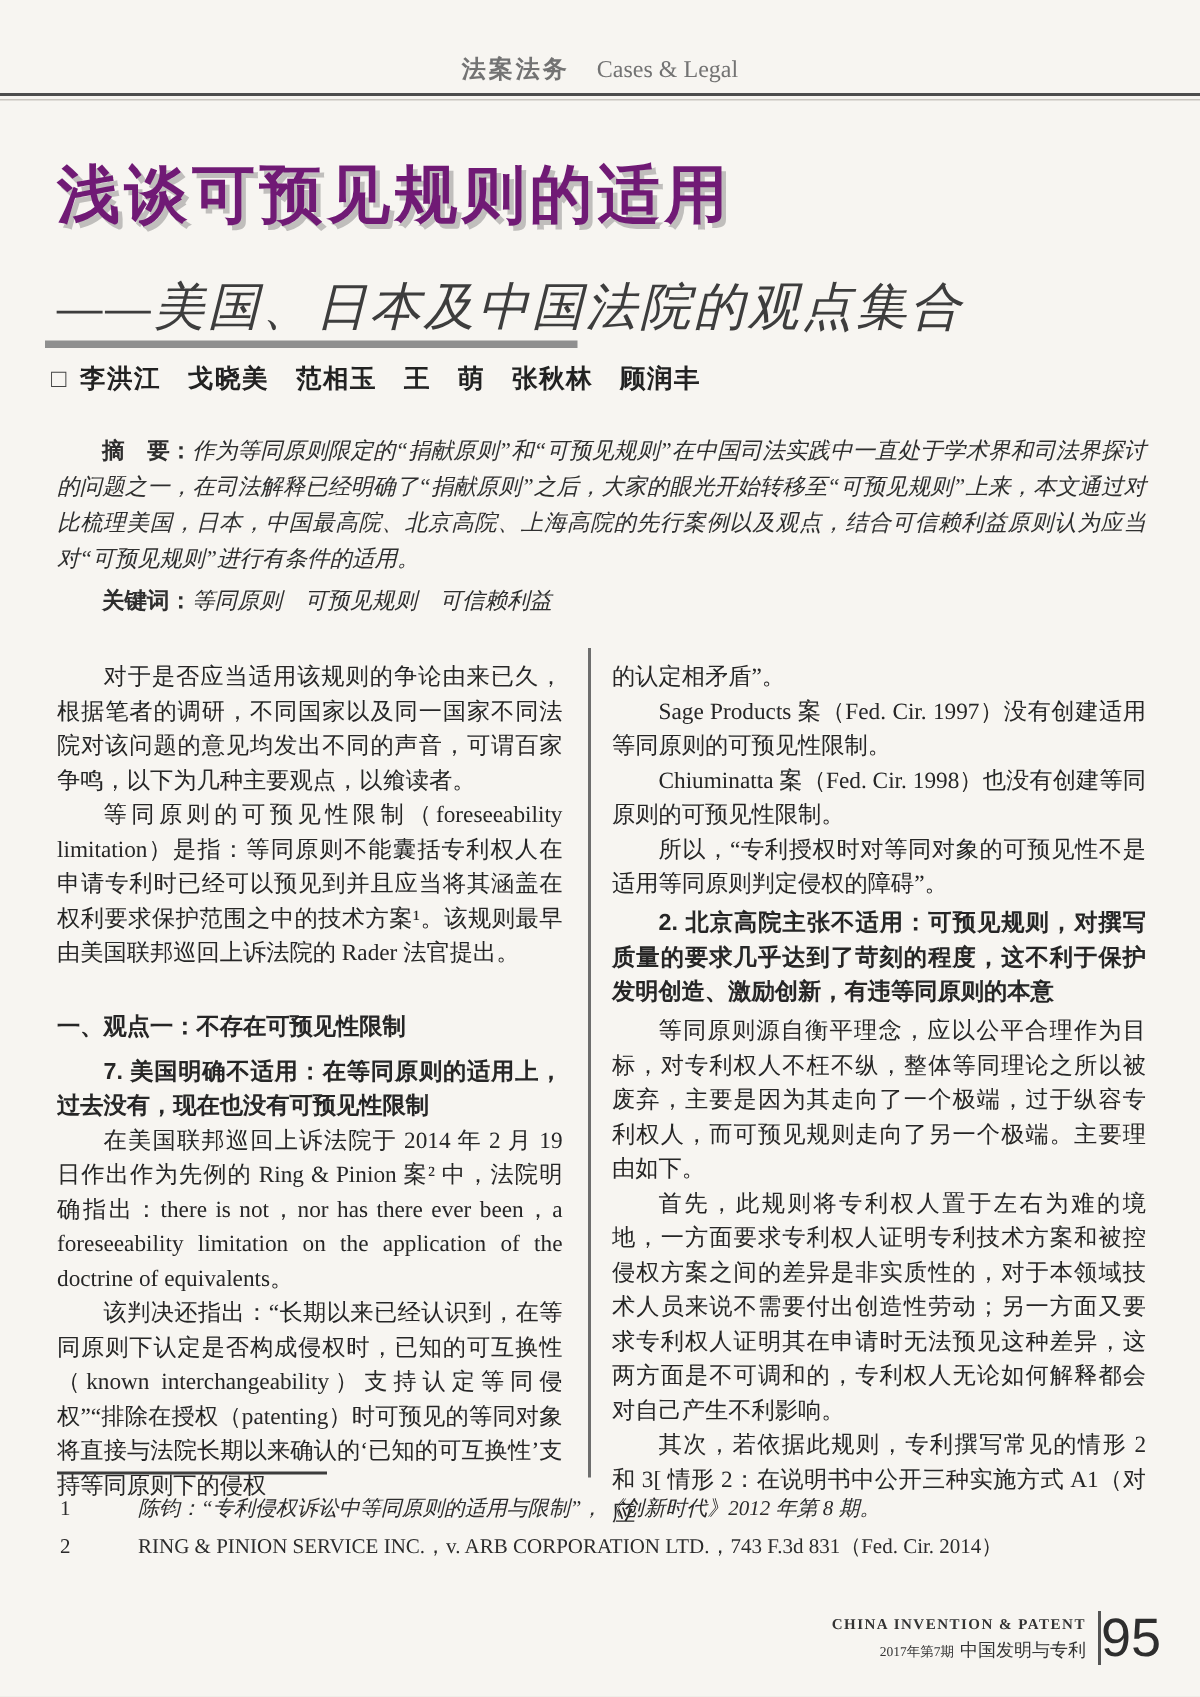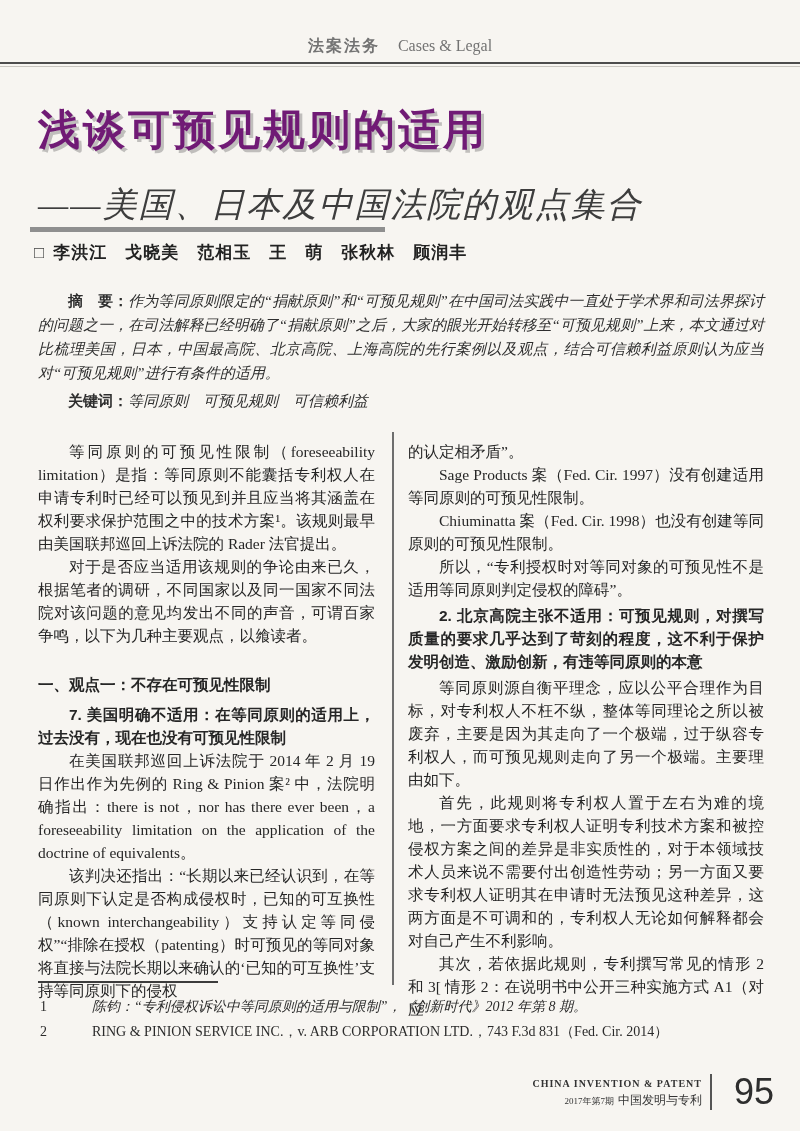--- a/index.html
+++ b/index.html
@@ -84,21 +84,21 @@
   .footer .meta { text-align:right; line-height:14px; padding-right:8px; }
   .footer .meta .en {
     font-family:"Liberation Serif","DejaVu Serif",serif;
     font-size:10px; font-weight:bold; letter-spacing:1px; color:#333;
   }
   .footer .meta .cn { font-size:12px; color:#333; margin-top:2px; }
   .footer .meta .cn .issue { font-size:9px; margin-right:4px; }
   .footer .bar { width:2px; height:36px; background:#555; }
   .footer .pagenum {
     font-family:"Liberation Sans","DejaVu Sans",sans-serif;
-    font-size:36px; color:#2e2e2e; padding-left:22px; line-height:36px;
+    font-size:36px; color:#2e2e2e; padding-left:0; line-height:36px;
   }
 </style>
 </head>
 <body>
 
 <div class="page">
 
   <div class="section-head">
     <span class="cn">法案法务</span>
     <span class="en">Cases &amp; Legal</span>
@@ -117,22 +117,22 @@
     <p class="lead">
       <span class="label">摘　要：</span><span>作为等同原则限定的“捐献原则”和“可预见规则”在中国司法实践中一直处于学术界和司法界探讨的问题之一，在司法解释已经明确了“捐献原则”之后，大家的眼光开始转移至“可预见规则”上来，本文通过对比梳理美国，日本，中国最高院、北京高院、上海高院的先行案例以及观点，结合可信赖利益原则认为应当对“可预见规则”进行有条件的适用。</span>
     </p>
     <p class="keywords">
       <span class="label">关键词：</span><span>等同原则　可预见规则　可信赖利益</span>
     </p>
   </div>
 
   <div class="columns">
     <div class="col col-left">
+      <p class="body-p indent">对于是否应当适用该规则的争论由来已久，根据笔者的调研，不同国家以及同一国家不同法院对该问题的意见均发出不同的声音，可谓百家争鸣，以下为几种主要观点，以飨读者。</p>
       <p class="body-p indent">等同原则的可预见性限制（foreseeability limitation）是指：等同原则不能囊括专利权人在申请专利时已经可以预见到并且应当将其涵盖在权利要求保护范围之中的技术方案¹。该规则最早由美国联邦巡回上诉法院的 Rader 法官提出。</p>
-      <p class="body-p indent">对于是否应当适用该规则的争论由来已久，根据笔者的调研，不同国家以及同一国家不同法院对该问题的意见均发出不同的声音，可谓百家争鸣，以下为几种主要观点，以飨读者。</p>
       <h2 class="sec-head">一、观点一：不存在可预见性限制</h2>
       <h3 class="sub-head">7. 美国明确不适用：在等同原则的适用上，过去没有，现在也没有可预见性限制</h3>
       <p class="body-p indent">在美国联邦巡回上诉法院于 2014 年 2 月 19 日作出作为先例的 Ring &amp; Pinion 案² 中，法院明确指出：there is not，nor has there ever been，a foreseeability limitation on the application of the doctrine of equivalents。</p>
       <p class="body-p indent">该判决还指出：“长期以来已经认识到，在等同原则下认定是否构成侵权时，已知的可互换性（known interchangeability）支持认定等同侵权”“排除在授权（patenting）时可预见的等同对象将直接与法院长期以来确认的‘已知的可互换性’支持等同原则下的侵权</p>
     </div>
     <div class="col-divider"></div>
     <div class="col col-right">
       <p class="body-p">的认定相矛盾”。</p>
       <p class="body-p indent">Sage Products 案（Fed. Cir. 1997）没有创建适用等同原则的可预见性限制。</p>
       <p class="body-p indent">Chiuminatta 案（Fed. Cir. 1998）也没有创建等同原则的可预见性限制。</p>

